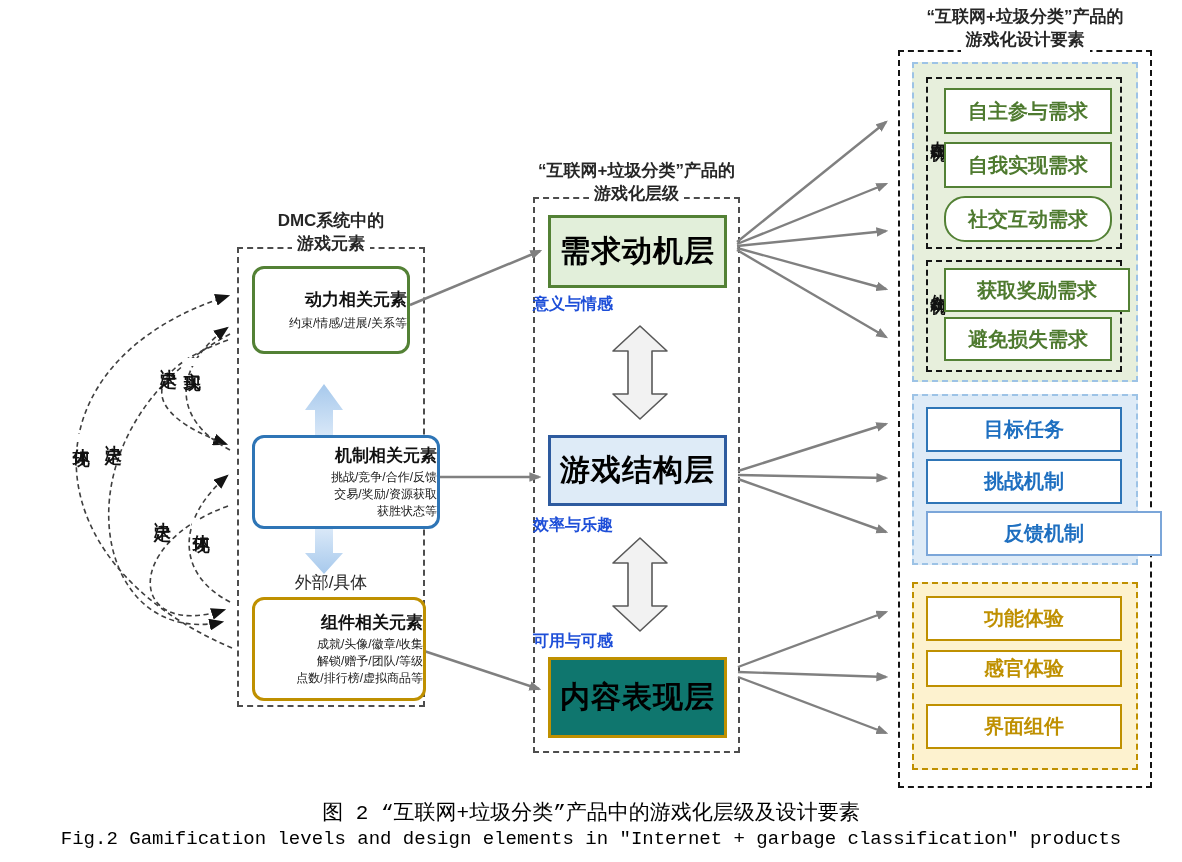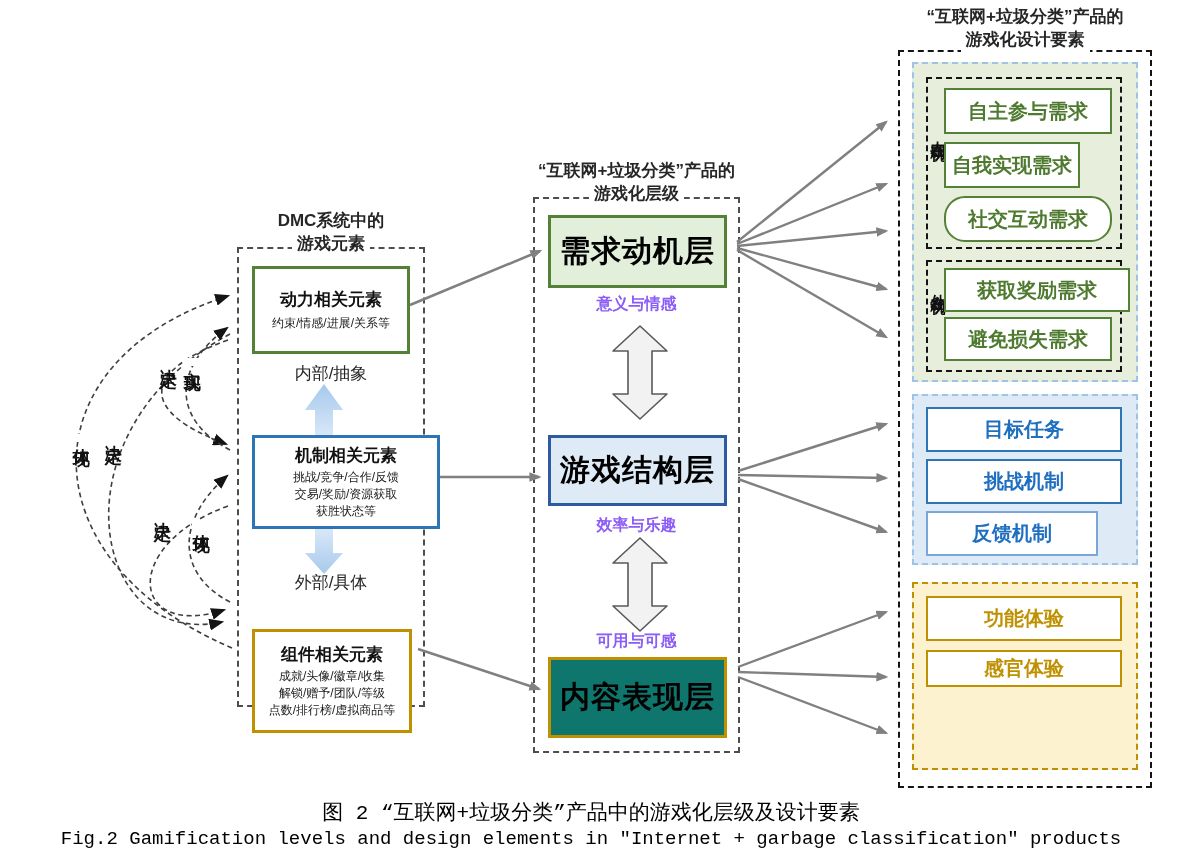--- a/index.html
+++ b/index.html
@@ -9,34 +9,34 @@
 
   
   .dash-box { position:absolute; border:2px dashed #4d4d4d; background:transparent; }
   .dash-box-dark { position:absolute; border:2px dashed #141414; }
 
   
   .col-title { position:absolute; text-align:center; font-size:17px; font-weight:600; color:#262626; line-height:1.35; z-index:6; }
   .col-title .tline { display:inline-block; background:#fff; padding:0 5px; }
 
   
-  .dmc-card { position:absolute; background:#fff; z-index:4; text-align:center;
-              display:flex; flex-direction:column; justify-content:center; }
+  .dmc-card { position:absolute; background:#fff; z-index:4; text-align:right;
+              display:flex; flex-direction:column; justify-content:center;border-radius:12px; }
   .dmc-card .card-title { font-size:17px; font-weight:bold; color:#111; margin-bottom:4px; }
   .dmc-card .card-desc { font-size:12px; color:#1a1a1a; line-height:1.4; }
   .green-border { border:3px solid #538135; }
   .blue-border  { border:3px solid #2e75b6; }
   .gold-border  { border:3px solid #bf9000; }
 
   .side-label { position:absolute; text-align:center; font-size:17px; color:#262626; z-index:5; }
 
   
   .level-box { position:absolute; z-index:4; display:flex; align-items:center; justify-content:center;
                font-size:30px; font-weight:bold; color:#000; letter-spacing:1px; }
-  .level-sub { position:absolute; text-align:center; font-size:16px; font-weight:bold; color:#8b5cf6; z-index:4; }
+  .level-sub { position:absolute; font-size:16px; font-weight:bold; color:#1d4ed8; z-index:4; }
 
   
   .panel { position:absolute; z-index:3; }
   .panel-green  { background:#e7efdc; border:2px dashed #9dc3e6; }
   .panel-blue   { background:#deebf7; border:2px dashed #9dc3e6; }
   .panel-yellow { background:#fdf2cf; border:2px dashed #bf9000; }
   .motiv-group { position:absolute; border:2px dashed #141414; z-index:4; }
   .vert-label { position:absolute; writing-mode:vertical-rl; text-orientation:upright;
                 font-size:15px; font-weight:bold; color:#111; letter-spacing:2px; z-index:5; }
   .item-box { position:absolute; background:#fff; z-index:5; display:flex; align-items:center; justify-content:center;
@@ -133,32 +133,31 @@
     <span class="tline">DMC系统中的</span><br>
     <span class="tline">游戏元素</span>
   </div>
   <div class="dash-box" style="left:237px; top:247px; width:188px; height:460px;"></div>
 
   <div class="dmc-card green-border" style="left:252px; top:266px; width:158px; height:88px;">
     <div class="card-title">动力相关元素</div>
     <div class="card-desc">约束/情感/进展/关系等</div>
   </div>
 
-  <div class="side-label" style="left:237px; top:362px; width:188px;">内部/抽象</div>
 
   <div class="dmc-card blue-border" style="left:252px; top:435px; width:188px; height:94px;">
     <div class="card-title" style="margin-bottom:2px;">机制相关元素</div>
     <div class="card-desc">挑战/竞争/合作/反馈</div>
     <div class="card-desc">交易/奖励/资源获取</div>
     <div class="card-desc">获胜状态等</div>
   </div>
 
   <div class="side-label" style="left:237px; top:571px; width:188px;">外部/具体</div>
 
-  <div class="dmc-card gold-border" style="left:252px; top:629px; width:160px; height:104px;">
+  <div class="dmc-card gold-border" style="left:252px; top:597px; width:174px; height:104px;">
     <div class="card-title" style="margin-bottom:2px;">组件相关元素</div>
     <div class="card-desc">成就/头像/徽章/收集</div>
     <div class="card-desc">解锁/赠予/团队/等级</div>
     <div class="card-desc">点数/排行榜/虚拟商品等</div>
   </div>
 
   <div class="col-title" style="left:513px; top:160px; width:247px;">
     <span class="tline">“互联网+垃圾分类”产品的</span><br>
     <span class="tline">游戏化层级</span>
   </div>
@@ -177,33 +176,34 @@
     <span class="tline">“互联网+垃圾分类”产品的</span><br>
     <span class="tline">游戏化设计要素</span>
   </div>
   <div class="dash-box-dark" style="left:898px; top:50px; width:254px; height:738px; z-index:3;"></div>
 
   <div class="panel panel-green" style="left:912px; top:62px; width:226px; height:320px;"></div>
 
   <div class="motiv-group" style="left:926px; top:77px; width:196px; height:172px;"></div>
   <div class="vert-label" style="left:928px; top:129px;">内在动机</div>
   <div class="item-box item-green" style="left:944px; top:88px;  width:168px; height:46px;">自主参与需求</div>
-  <div class="item-box item-green" style="left:944px; top:142px; width:136px; height:46px;">自我实现需求</div>
+  <div class="item-box item-green" style="left:944px; top:142px; width:168px; height:46px;">自我实现需求</div>
   <div class="item-box item-green" style="left:944px; top:196px; width:168px; height:46px;border-radius:21px;">社交互动需求</div>
 
   <div class="motiv-group" style="left:926px; top:260px; width:196px; height:112px;"></div>
   <div class="vert-label" style="left:928px; top:282px;">外在动机</div>
   <div class="item-box item-green" style="left:944px; top:268px; width:186px; height:44px;">获取奖励需求</div>
   <div class="item-box item-green" style="left:944px; top:317px; width:168px; height:44px;">避免损失需求</div>
 
   <div class="panel panel-blue" style="left:912px; top:394px; width:226px; height:171px;"></div>
   <div class="item-box item-blue" style="left:926px; top:407px; width:196px; height:45px;">目标任务</div>
   <div class="item-box item-blue" style="left:926px; top:459px; width:196px; height:45px;">挑战机制</div>
-  <div class="item-box item-blue-light" style="left:926px; top:511px; width:172px; height:45px;">反馈机制</div>
+  <div class="item-box item-blue-light" style="left:926px; top:511px; width:236px; height:45px;">反馈机制</div>
 
   <div class="panel panel-yellow" style="left:912px; top:582px; width:226px; height:188px;"></div>
   <div class="item-box item-gold" style="left:926px; top:596px; width:196px; height:45px;">功能体验</div>
   <div class="item-box item-gold" style="left:926px; top:650px; width:196px; height:37px;">感官体验</div>
+  <div class="item-box item-gold" style="left:926px; top:704px; width:196px; height:45px;">界面组件</div>
 
   <div class="caption caption-zh" style="top:798px;">图 2 “互联网+垃圾分类”产品中的游戏化层级及设计要素</div>
   <div class="caption caption-en" style="top:828px;">Fig.2 Gamification levels and design elements in "Internet + garbage classification" products</div>
 
 </div>
 
 </body></html>

